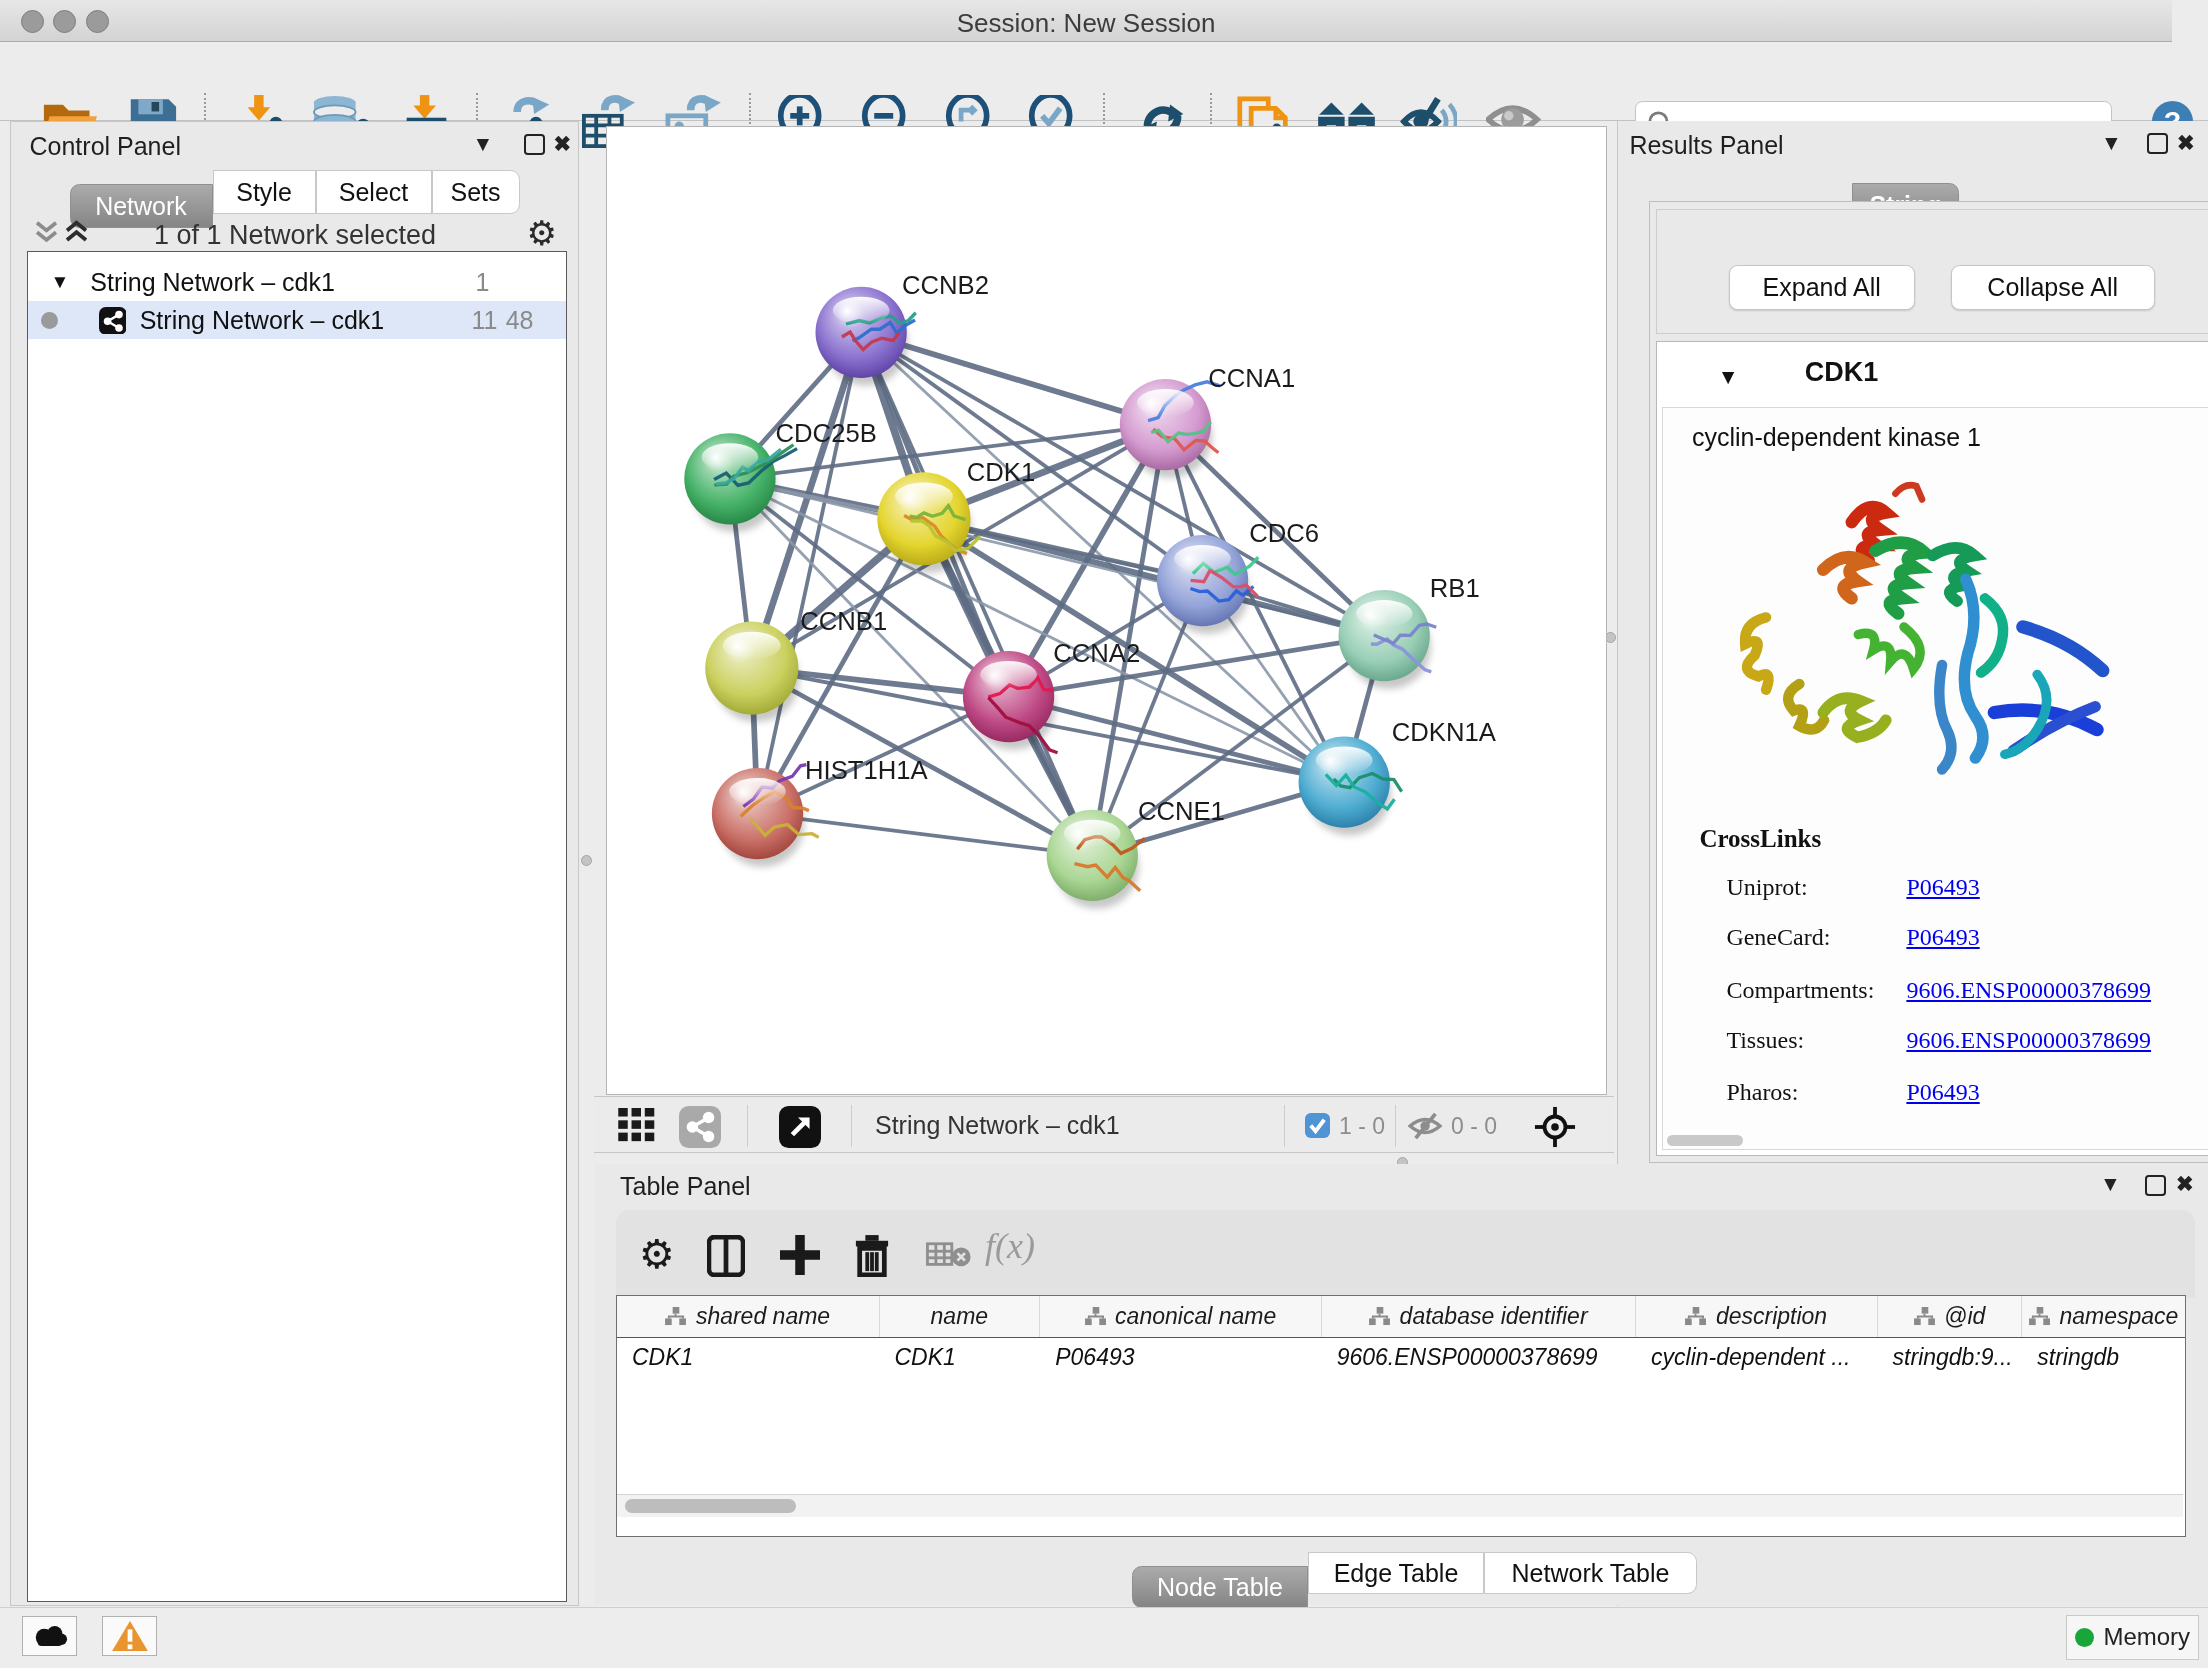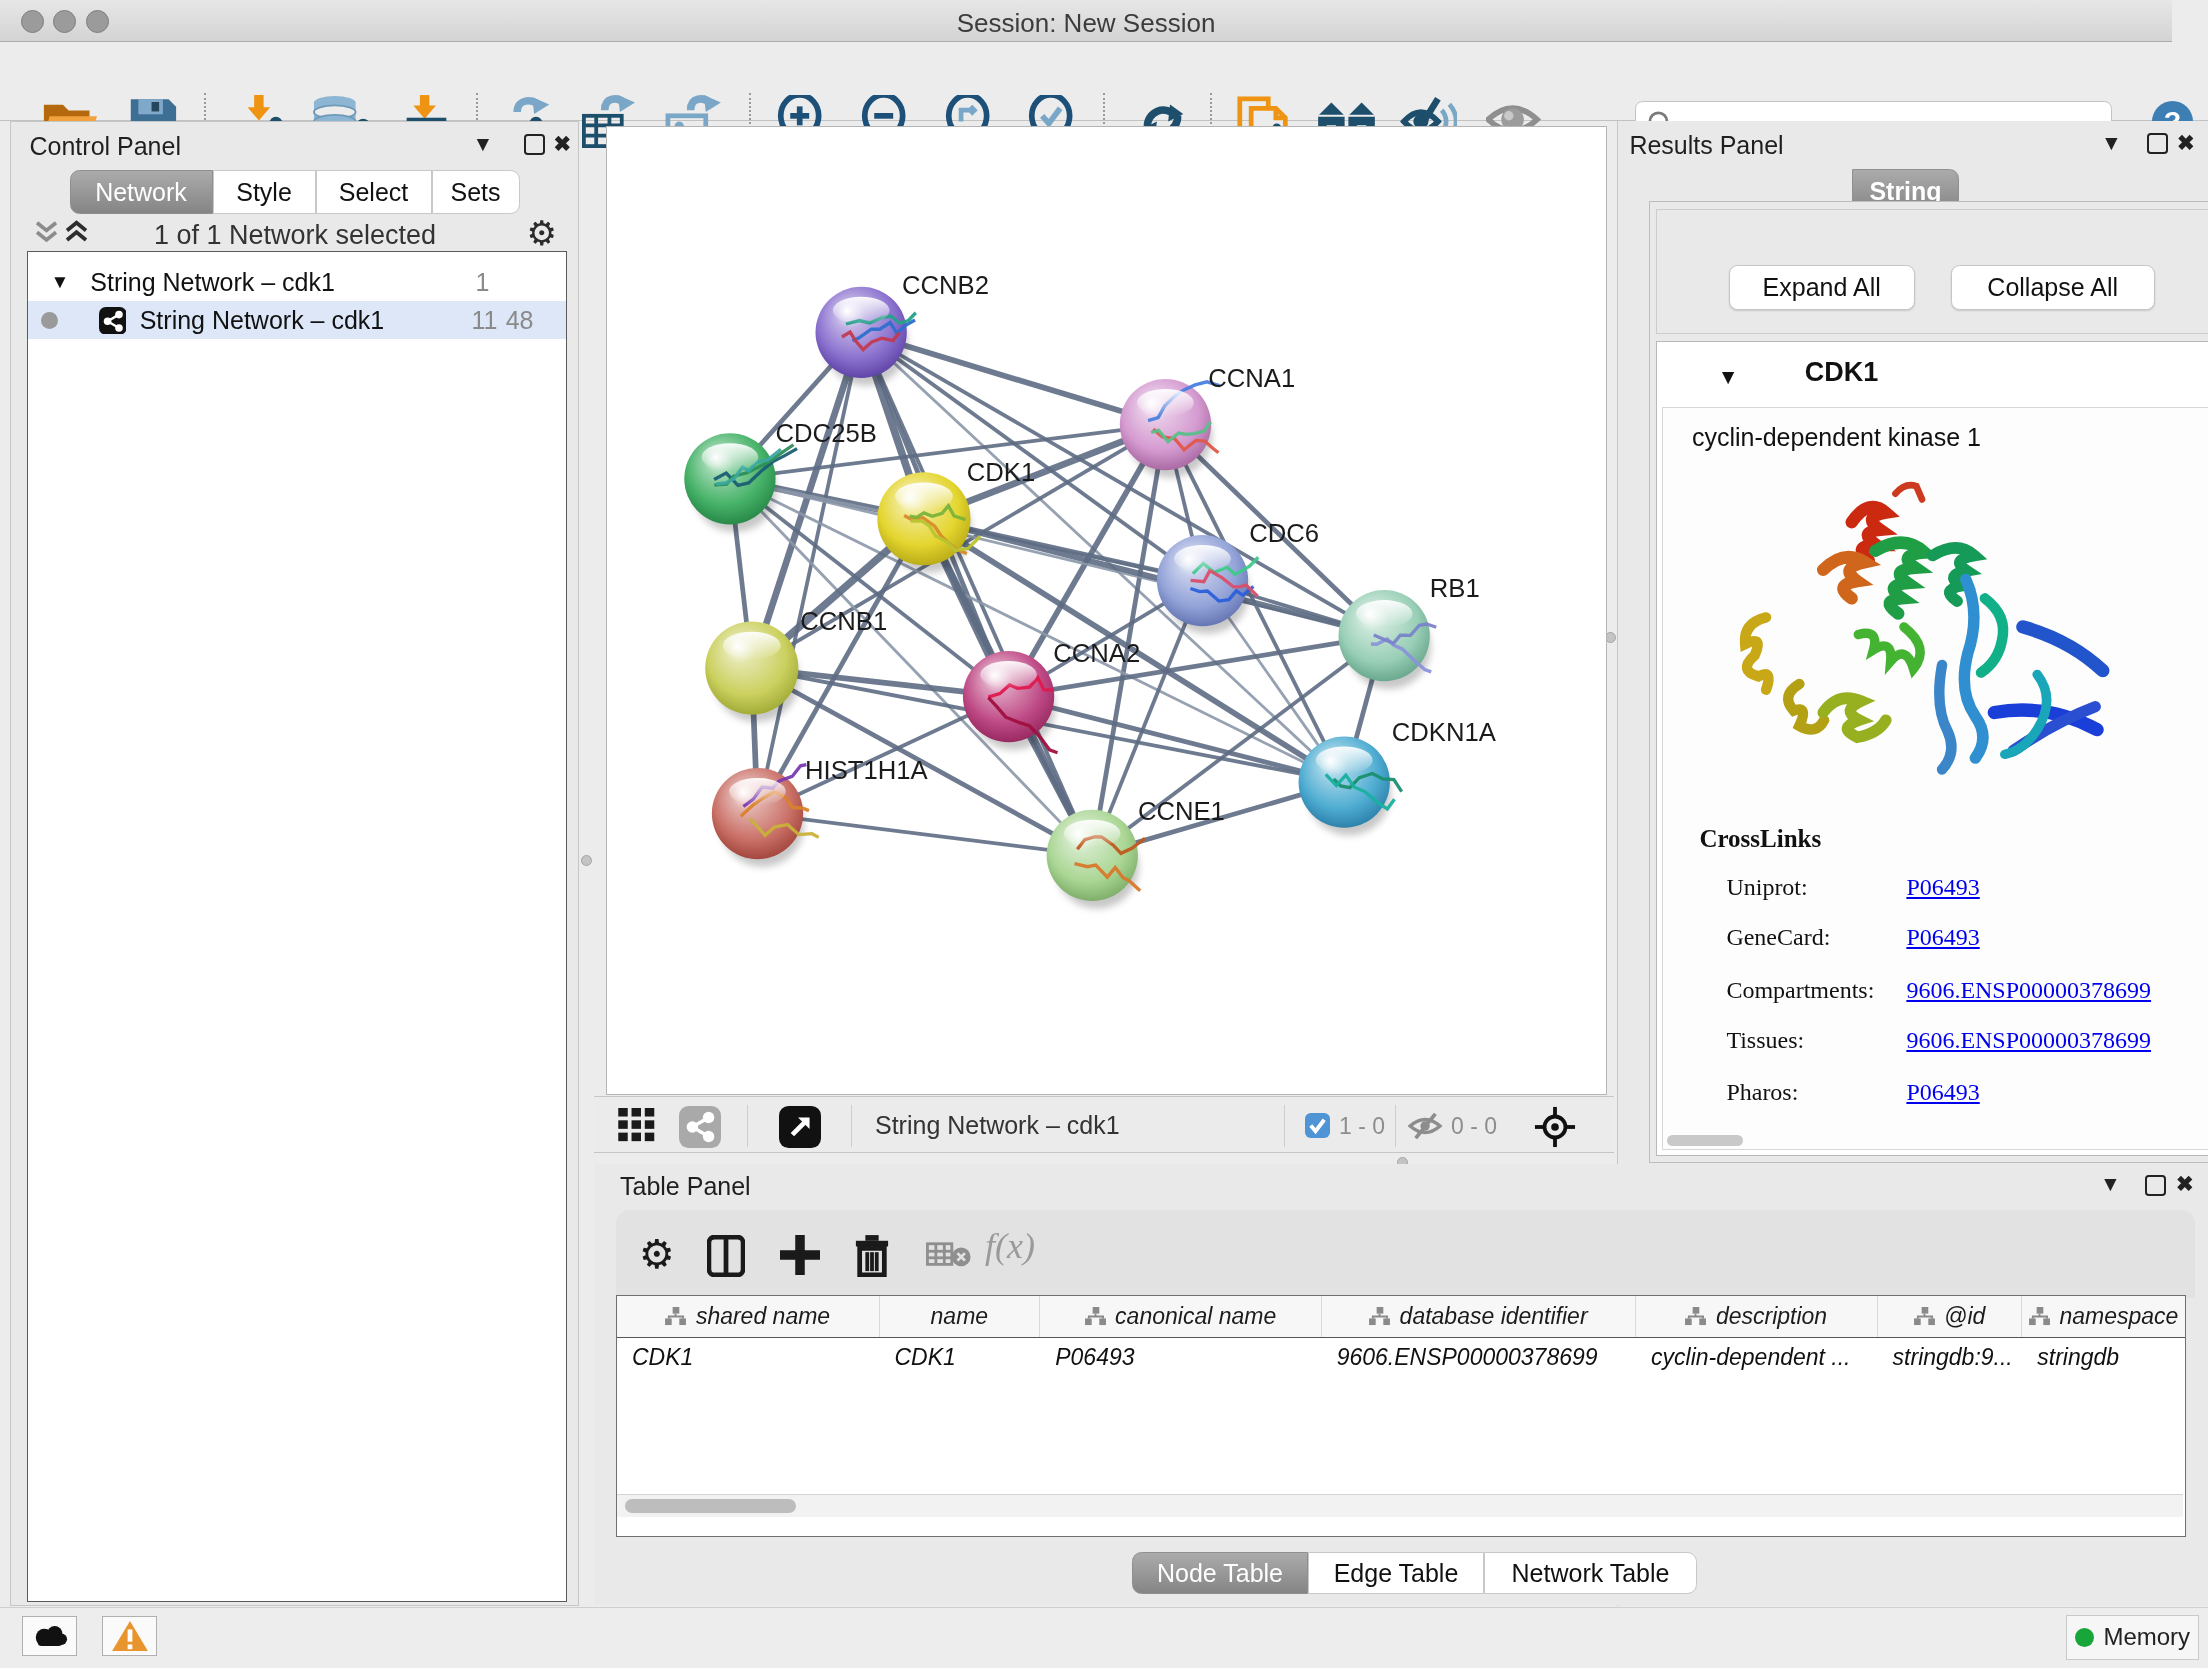--- a/index.html
+++ b/index.html
@@ -29,21 +29,21 @@
   
   .panel-title { font-size:25px; color:#1f1f1f; }
   .pc { color:#222; font-size:21px; }
   .pc-sq { width:21px; height:21px; border:2.9px solid #222; border-radius:3.8px; }
 
   
   .seg { display:flex; }
   .seg .tab { height:44px; background:#fff; border:1px solid #c8c8c8; color:#111;
     font-size:25px; display:flex; align-items:center; justify-content:center; }
   .seg .tab.sel { background:linear-gradient(#ababab,#858585); color:#fff;
-    border-color:#8f8f8f; }
+    border-color:#8f8f8f;margin-top:14px; }
   .seg .tab:first-child { border-radius:9.5px 0 0 9.5px; }
   .seg .tab:last-child { border-radius:0 9.5px 9.5px 0; }
   .tab.single { border-radius:9.5px;font-weight:bold; }
 
   
   .cpanel { left:9.5px; top:121px; width:569px; height:1485px; background:#e9e9e9;
     border:1px solid #c6c6c6; }
   .tree-box { left:16px; top:129px; width:540px; height:1351px; background:#fff;
     border:1.9px solid #5a5a5a; }
   .tree-row { position:relative; width:100%; height:38px; font-size:25px; color:#111;

